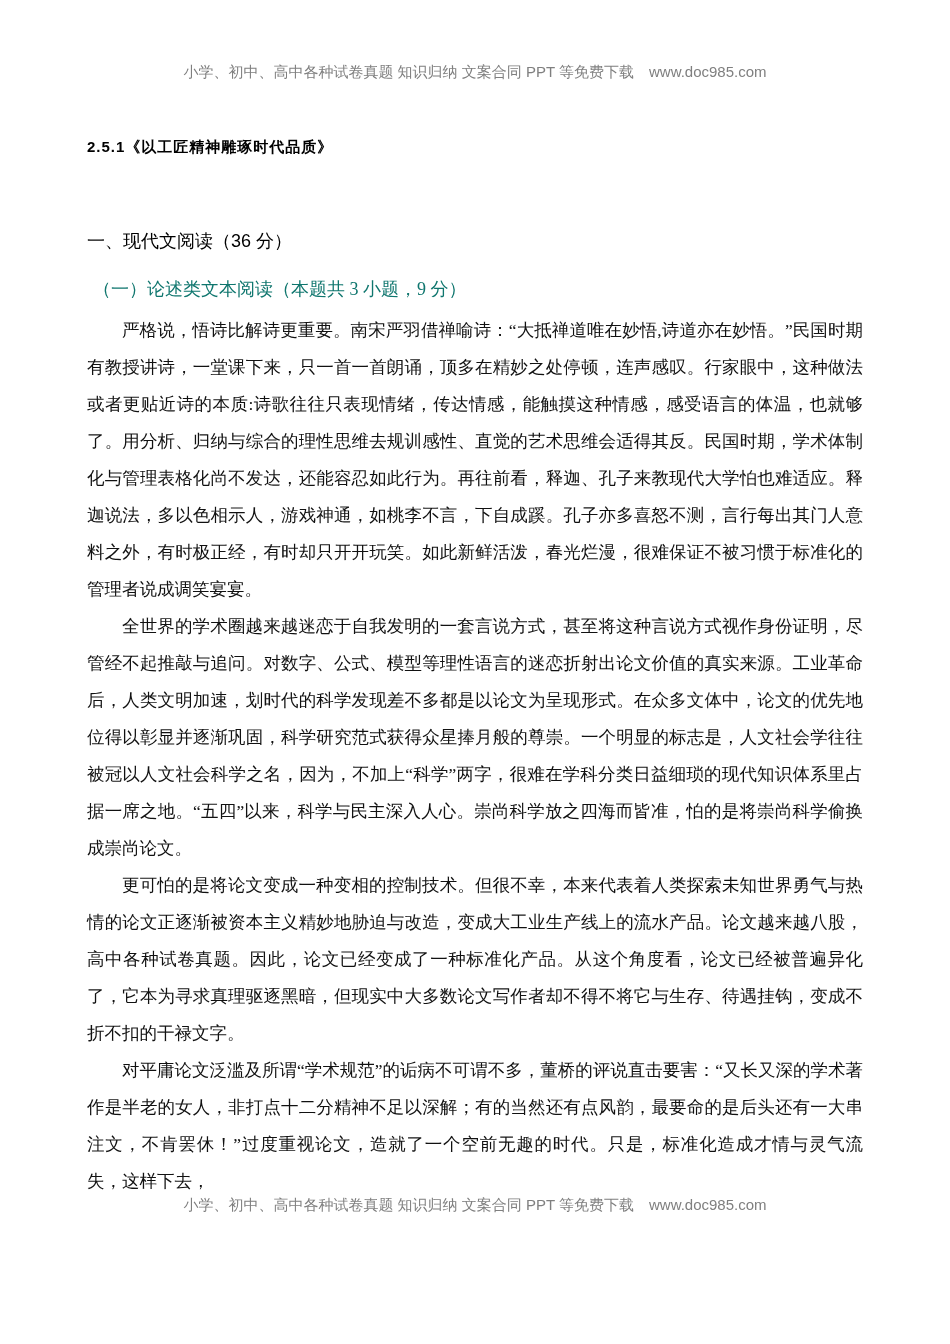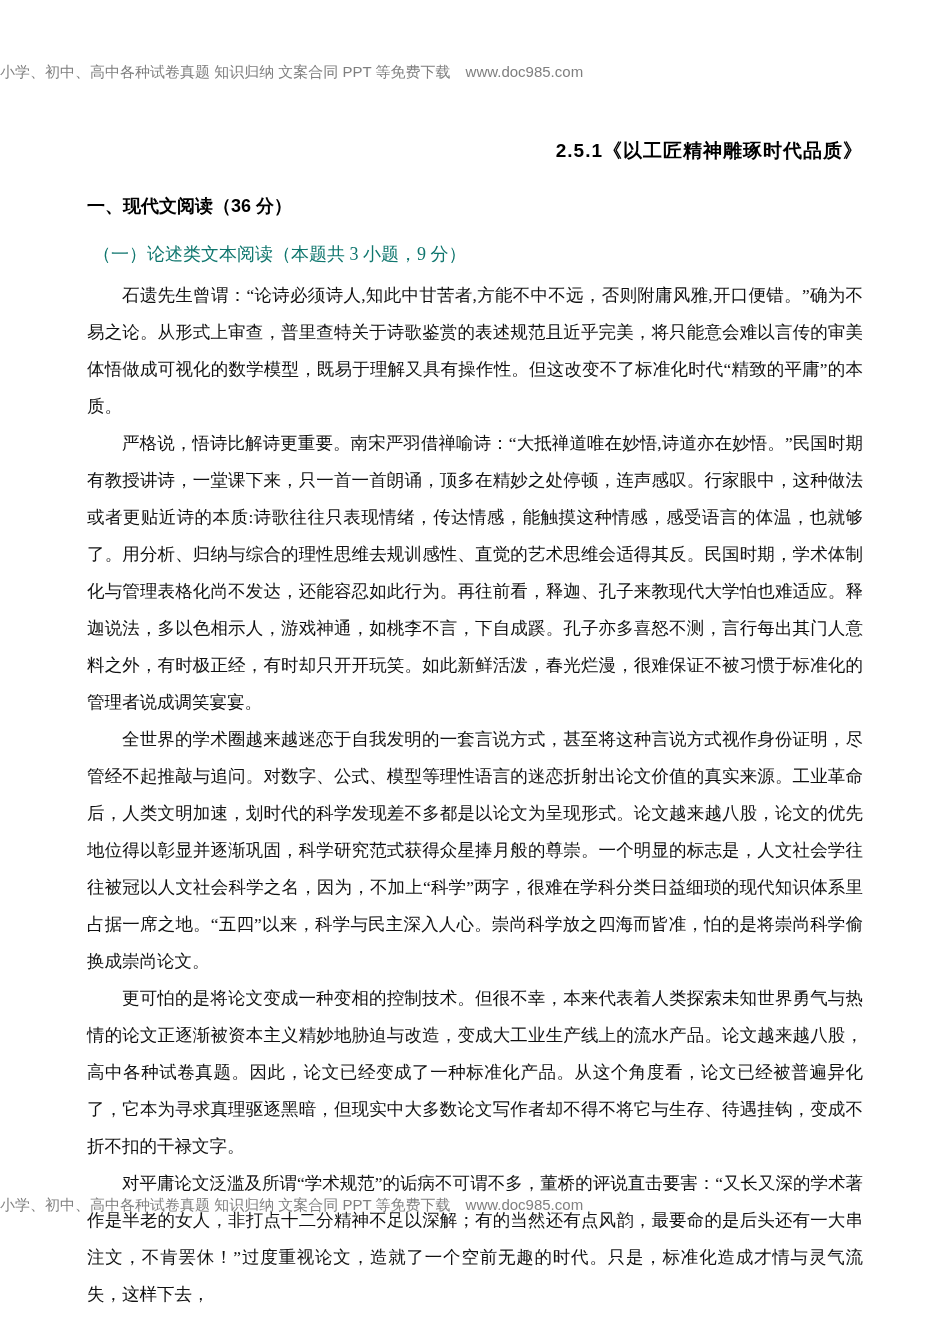--- a/index.html
+++ b/index.html
@@ -17,48 +17,48 @@
   }
   .page {
     position: relative;
     width: 950px;
     height: 1344px;
   }
   .content {
     padding: 0 87px;
   }
   .watermark {
-    text-align: left;
+    text-align: center;
     color: #7f7f7f;
     font-size: 15px;
     font-family: "Liberation Sans", "DejaVu Sans", sans-serif;
     white-space: nowrap;
   }
   .watermark.header {
     padding-top: 63px;
   }
   .watermark.footer {
     position: absolute;
     top: 1196px;
     left: 0;
     width: 950px;
   }
   .doc-title {
     margin: 56px 0 0 0;
-    text-align: right;
-    font-size: 19px;
+    text-align: left;
+    font-size: 15px;
     font-weight: bold;
     color: #000000;
     font-family: "Liberation Sans", "DejaVu Sans", sans-serif;
     letter-spacing: 1px;
   }
   .part-heading {
-    margin-top: 30px;
+    margin-top: 72px;
     font-size: 18px;
-    font-weight: bold;
+    font-weight: normal;
     color: #000000;
     font-family: "Liberation Sans", "DejaVu Sans", sans-serif;
   }
   .sub-heading {
     margin-top: 24px;
     font-size: 18px;
     color: #0f766e;
     padding-left: 6px;
   }
   .instruction {
@@ -90,23 +90,22 @@
   <div class="content">
 
     <h1 class="doc-title">2.5.1《以工匠精神雕琢时代品质》</h1>
 
     <div class="part-heading">一、现代文阅读（36 分）</div>
 
     <div class="sub-heading">（一）论述类文本阅读（本题共 3 小题，9 分）</div>
 
 
     <div class="passage">
-      <p>石遗先生曾谓：“论诗必须诗人,知此中甘苦者,方能不中不远，否则附庸风雅,开口便错。”确为不易之论。从形式上审查，普里查特关于诗歌鉴赏的表述规范且近乎完美，将只能意会难以言传的审美体悟做成可视化的数学模型，既易于理解又具有操作性。但这改变不了标准化时代“精致的平庸”的本质。</p>
       <p>严格说，悟诗比解诗更重要。南宋严羽借禅喻诗：“大抵禅道唯在妙悟,诗道亦在妙悟。”民国时期有教授讲诗，一堂课下来，只一首一首朗诵，顶多在精妙之处停顿，连声感叹。行家眼中，这种做法或者更贴近诗的本质:诗歌往往只表现情绪，传达情感，能触摸这种情感，感受语言的体温，也就够了。用分析、归纳与综合的理性思维去规训感性、直觉的艺术思维会适得其反。民国时期，学术体制化与管理表格化尚不发达，还能容忍如此行为。再往前看，释迦、孔子来教现代大学怕也难适应。释迦说法，多以色相示人，游戏神通，如桃李不言，下自成蹊。孔子亦多喜怒不测，言行每出其门人意料之外，有时极正经，有时却只开开玩笑。如此新鲜活泼，春光烂漫，很难保证不被习惯于标准化的管理者说成调笑宴宴。</p>
-      <p>全世界的学术圈越来越迷恋于自我发明的一套言说方式，甚至将这种言说方式视作身份证明，尽管经不起推敲与追问。对数字、公式、模型等理性语言的迷恋折射出论文价值的真实来源。工业革命后，人类文明加速，划时代的科学发现差不多都是以论文为呈现形式。论文越来越八股，论文的优先地位得以彰显并逐渐巩固，科学研究范式获得众星捧月般的尊崇。一个明显的标志是，人文社会学往往被冠以人文社会科学之名，因为，不加上“科学”两字，很难在学科分类日益细琐的现代知识体系里占据一席之地。“五四”以来，科学与民主深入人心。崇尚科学放之四海而皆准，怕的是将崇尚科学偷换成崇尚论文。</p>
+      <p>全世界的学术圈越来越迷恋于自我发明的一套言说方式，甚至将这种言说方式视作身份证明，尽管经不起推敲与追问。对数字、公式、模型等理性语言的迷恋折射出论文价值的真实来源。工业革命后，人类文明加速，划时代的科学发现差不多都是以论文为呈现形式。在众多文体中，论文的优先地位得以彰显并逐渐巩固，科学研究范式获得众星捧月般的尊崇。一个明显的标志是，人文社会学往往被冠以人文社会科学之名，因为，不加上“科学”两字，很难在学科分类日益细琐的现代知识体系里占据一席之地。“五四”以来，科学与民主深入人心。崇尚科学放之四海而皆准，怕的是将崇尚科学偷换成崇尚论文。</p>
       <p>更可怕的是将论文变成一种变相的控制技术。但很不幸，本来代表着人类探索未知世界勇气与热情的论文正逐渐被资本主义精妙地胁迫与改造，变成大工业生产线上的流水产品。论文越来越八股，高中各种试卷真题。因此，论文已经变成了一种标准化产品。从这个角度看，论文已经被普遍异化了，它本为寻求真理驱逐黑暗，但现实中大多数论文写作者却不得不将它与生存、待遇挂钩，变成不折不扣的干禄文字。</p>
       <p>对平庸论文泛滥及所谓“学术规范”的诟病不可谓不多，董桥的评说直击要害：“又长又深的学术著作是半老的女人，非打点十二分精神不足以深解；有的当然还有点风韵，最要命的是后头还有一大串注文，不肯罢休！”过度重视论文，造就了一个空前无趣的时代。只是，标准化造成才情与灵气流失，这样下去，</p>
     </div>
 
   </div>
 
   <div class="watermark footer">小学、初中、高中各种试卷真题 知识归纳 文案合同 PPT 等免费下载　www.doc985.com</div>
 
 </div>
 

